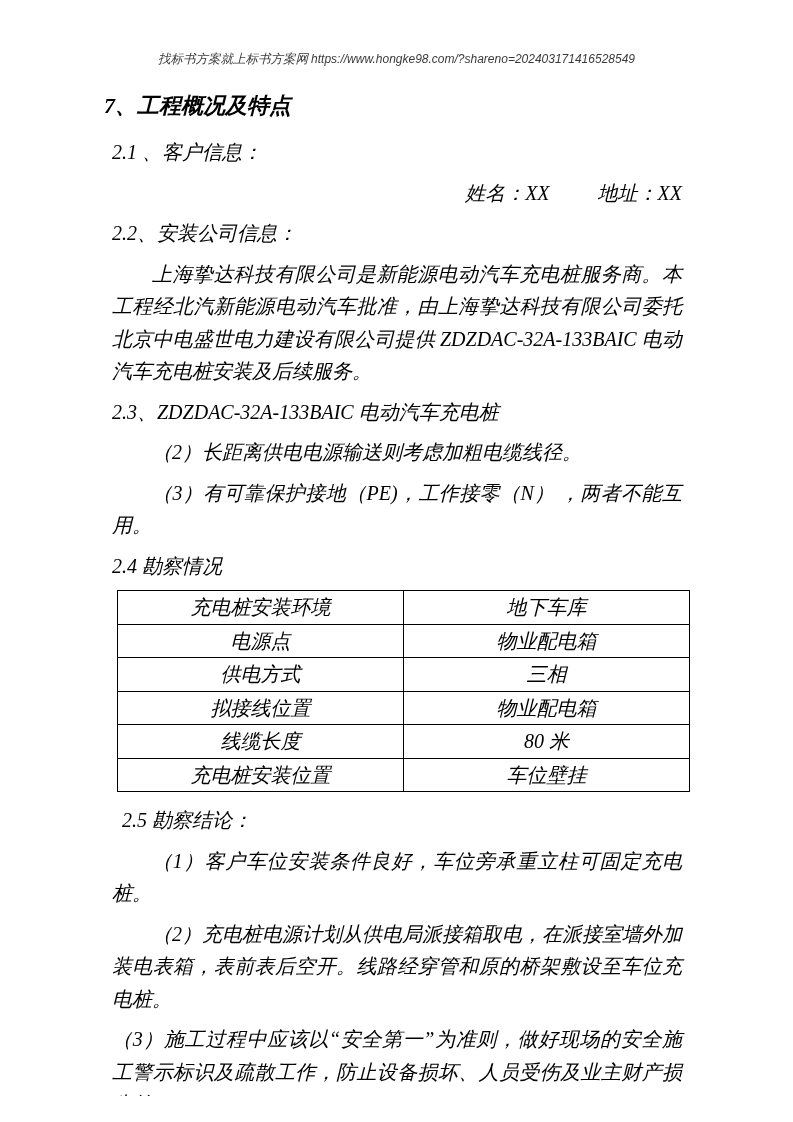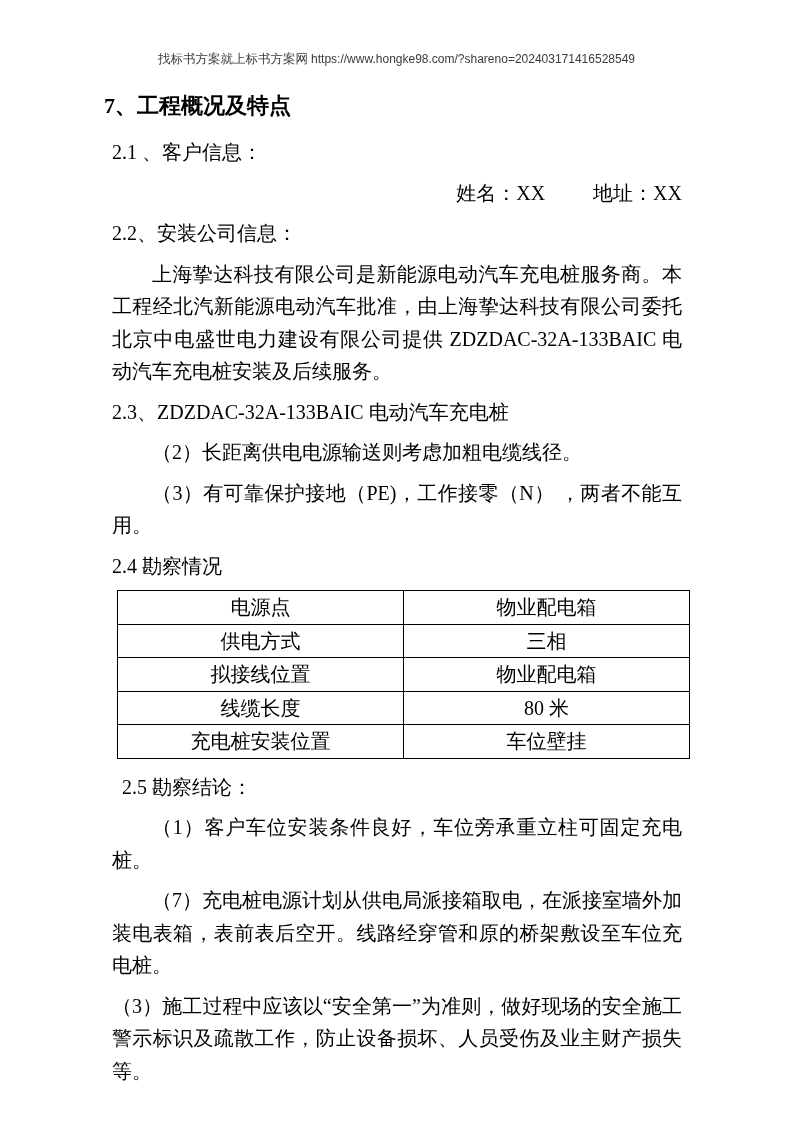--- a/index.html
+++ b/index.html
@@ -3,20 +3,21 @@
 <meta charset="utf-8">
 <style>
   html, body { margin:0; padding:0; background:#ffffff; }
   .page {
     position:relative;
     width:793px; height:1096px;
     background:#ffffff;
     color:#000000;
     font-family:"Liberation Serif","DejaVu Serif",serif;
     overflow:hidden;
+    font-style:italic;
   }
   .doc-header {
     position:absolute; top:51px; left:0; width:100%;
     text-align:center;
     font-size:12.5px;
     color:#3a3a3a;
     white-space:nowrap;
   }
   .doc-header .url {
     font-family:"Liberation Sans","DejaVu Sans",sans-serif;
@@ -90,20 +91,24 @@
 
     <p class="indent2">（2）长距离供电电源输送则考虑加粗电缆线径。</p>
 
     <p class="indent2">（3）有可靠保护接地（PE)，工作接零（N） ，两者不能互用。</p>
 
     <p>2.4 勘察情况</p>
 
     <table class="survey-table">
       <tbody>
         <tr>
+          <td>充电桩安装环境</td>
+          <td>地下车库</td>
+        </tr>
+        <tr>
           <td>电源点</td>
           <td>物业配电箱</td>
         </tr>
         <tr>
           <td>供电方式</td>
           <td>三相</td>
         </tr>
         <tr>
           <td>拟接线位置</td>
           <td>物业配电箱</td>
@@ -116,20 +121,20 @@
           <td>充电桩安装位置</td>
           <td>车位壁挂</td>
         </tr>
       </tbody>
     </table>
 
     <p class="s25-heading">2.5 勘察结论：</p>
 
     <p class="indent2">（1）客户车位安装条件良好，车位旁承重立柱可固定充电桩。</p>
 
-    <p class="indent2">（7）充电桩电源计划从供电局派接箱取电，在派接室墙外加装电表箱，表前表后空开。线路经穿管和原的桥架敷设至车位充电桩。</p>
+    <p class="indent2">（2）充电桩电源计划从供电局派接箱取电，在派接室墙外加装电表箱，表前表后空开。线路经穿管和原的桥架敷设至车位充电桩。</p>
 
     <p>（3）施工过程中应该以“安全第一”为准则，做好现场的安全施工警示标识及疏散工作，防止设备损坏、人员受伤及业主财产损失等。</p>
 
   </div>
 
 
 </div>
 
 </body></html>

